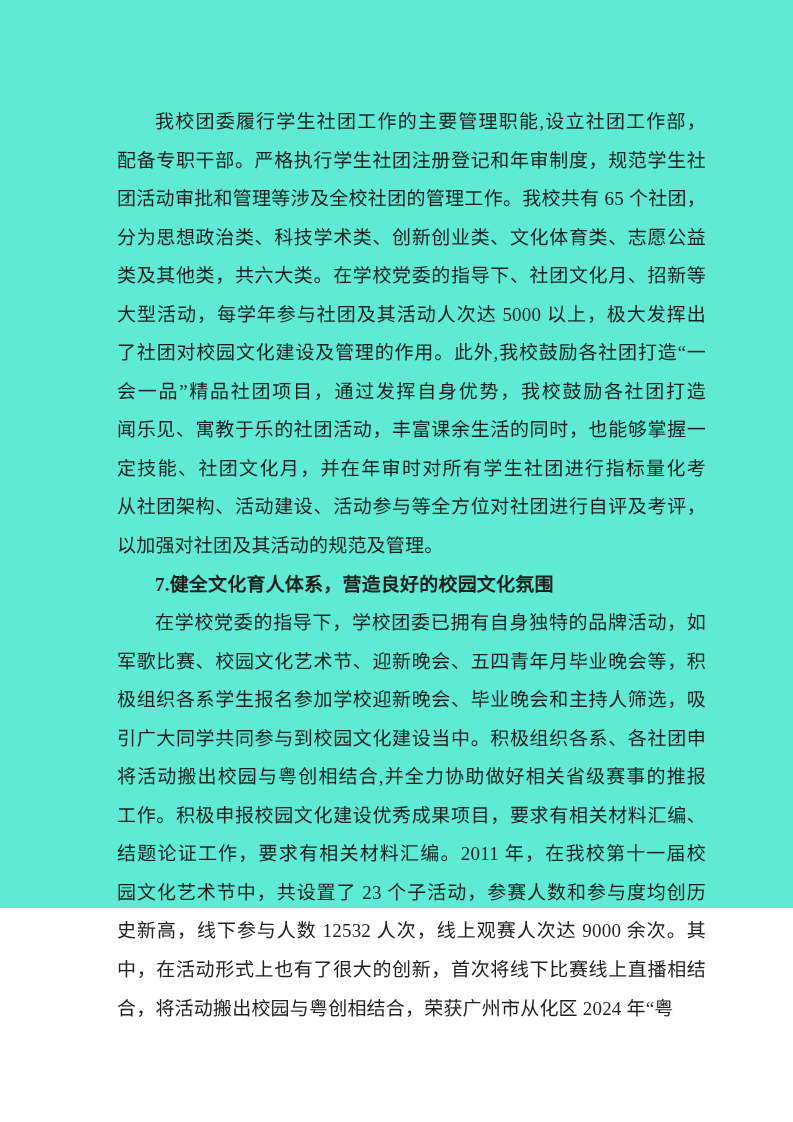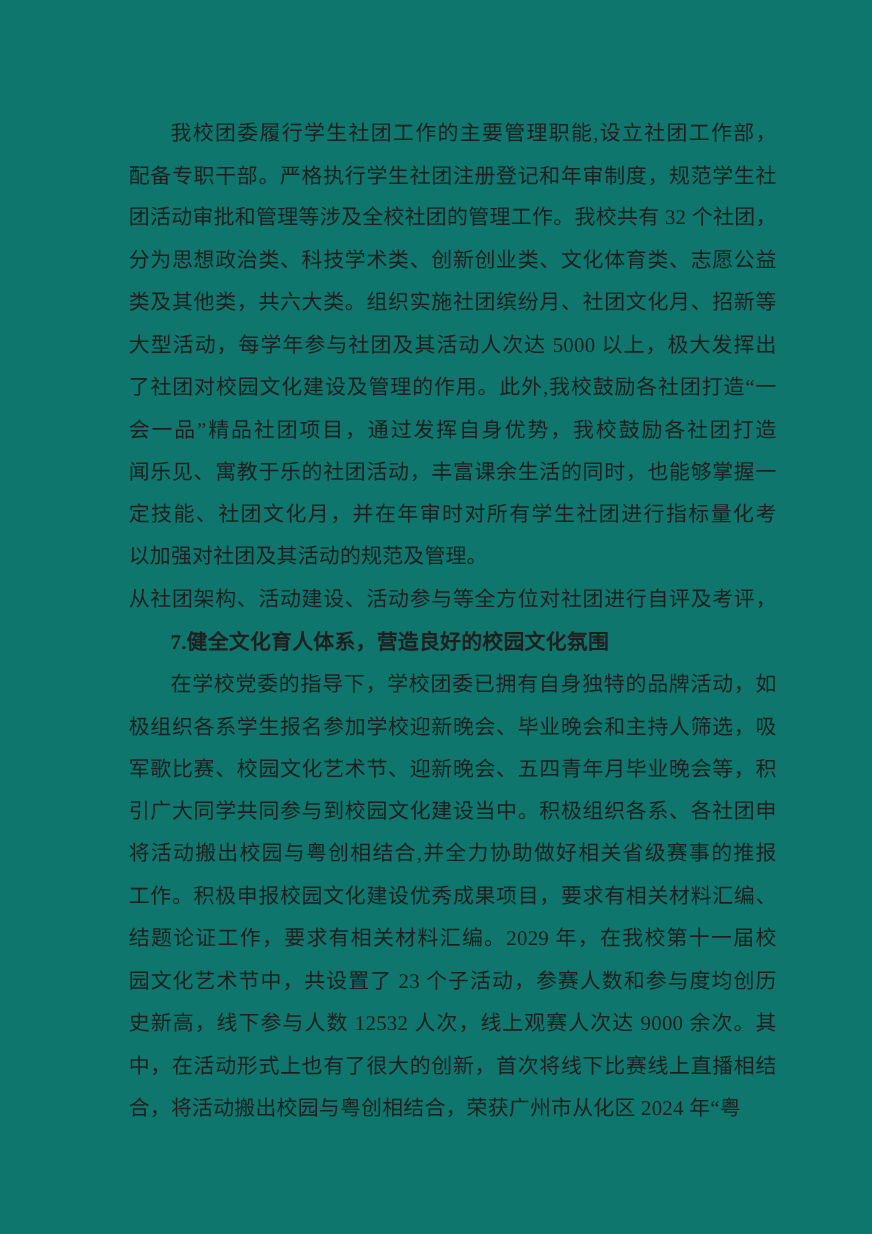--- a/index.html
+++ b/index.html
@@ -12,22 +12,22 @@
     background: #ffffff;
     position: relative;
     overflow: hidden;
     font-family: "Liberation Serif", serif;
   }
   .page {
     position: absolute;
     left: 0;
     top: 0;
     width: 793px;
-    height: 1122px;
-    background: #0f766e;
+    height: 908px;
+    background: #5eead4;
   }
   .text-block {
     position: absolute;
     left: 117px;
     top: 103px;
     width: 589px;
     font-size: 19px;
     color: #1f1f1f;
   }
   .line {
@@ -49,36 +49,36 @@
     text-align-last: left;
   }
 </style>
 </head>
 <body>
 
 <div class="page">
   <div class="text-block">
     <div class="line ind">我校团委履行学生社团工作的主要管理职能,设立社团工作部，</div>
     <div class="line">配备专职干部。严格执行学生社团注册登记和年审制度，规范学生社</div>
-    <div class="line">团活动审批和管理等涉及全校社团的管理工作。我校共有 32 个社团，</div>
+    <div class="line">团活动审批和管理等涉及全校社团的管理工作。我校共有 65 个社团，</div>
     <div class="line">分为思想政治类、科技学术类、创新创业类、文化体育类、志愿公益</div>
-    <div class="line">类及其他类，共六大类。组织实施社团缤纷月、社团文化月、招新等</div>
+    <div class="line">类及其他类，共六大类。在学校党委的指导下、社团文化月、招新等</div>
     <div class="line">大型活动，每学年参与社团及其活动人次达 5000 以上，极大发挥出</div>
     <div class="line">了社团对校园文化建设及管理的作用。此外,我校鼓励各社团打造“一</div>
     <div class="line">会一品”精品社团项目，通过发挥自身优势，我校鼓励各社团打造</div>
     <div class="line">闻乐见、寓教于乐的社团活动，丰富课余生活的同时，也能够掌握一</div>
     <div class="line">定技能、社团文化月，并在年审时对所有学生社团进行指标量化考核，</div>
+    <div class="line">从社团架构、活动建设、活动参与等全方位对社团进行自评及考评，</div>
     <div class="line end">以加强对社团及其活动的规范及管理。</div>
-    <div class="line">从社团架构、活动建设、活动参与等全方位对社团进行自评及考评，</div>
     <div class="line heading ind">7.健全文化育人体系，营造良好的校园文化氛围</div>
     <div class="line ind">在学校党委的指导下，学校团委已拥有自身独特的品牌活动，如</div>
+    <div class="line">军歌比赛、校园文化艺术节、迎新晚会、五四青年月毕业晚会等，积</div>
     <div class="line">极组织各系学生报名参加学校迎新晚会、毕业晚会和主持人筛选，吸</div>
-    <div class="line">军歌比赛、校园文化艺术节、迎新晚会、五四青年月毕业晚会等，积</div>
     <div class="line">引广大同学共同参与到校园文化建设当中。积极组织各系、各社团申</div>
     <div class="line">将活动搬出校园与粤创相结合,并全力协助做好相关省级赛事的推报</div>
     <div class="line">工作。积极申报校园文化建设优秀成果项目，要求有相关材料汇编、</div>
-    <div class="line">结题论证工作，要求有相关材料汇编。2029 年，在我校第十一届校</div>
+    <div class="line">结题论证工作，要求有相关材料汇编。2011 年，在我校第十一届校</div>
     <div class="line">园文化艺术节中，共设置了 23 个子活动，参赛人数和参与度均创历</div>
     <div class="line">史新高，线下参与人数 12532 人次，线上观赛人次达 9000 余次。其</div>
     <div class="line">中，在活动形式上也有了很大的创新，首次将线下比赛线上直播相结</div>
     <div class="line end">合，将活动搬出校园与粤创相结合，荣获广州市从化区 2024 年“粤</div>
   </div>
 </div>
 
 </body></html>

